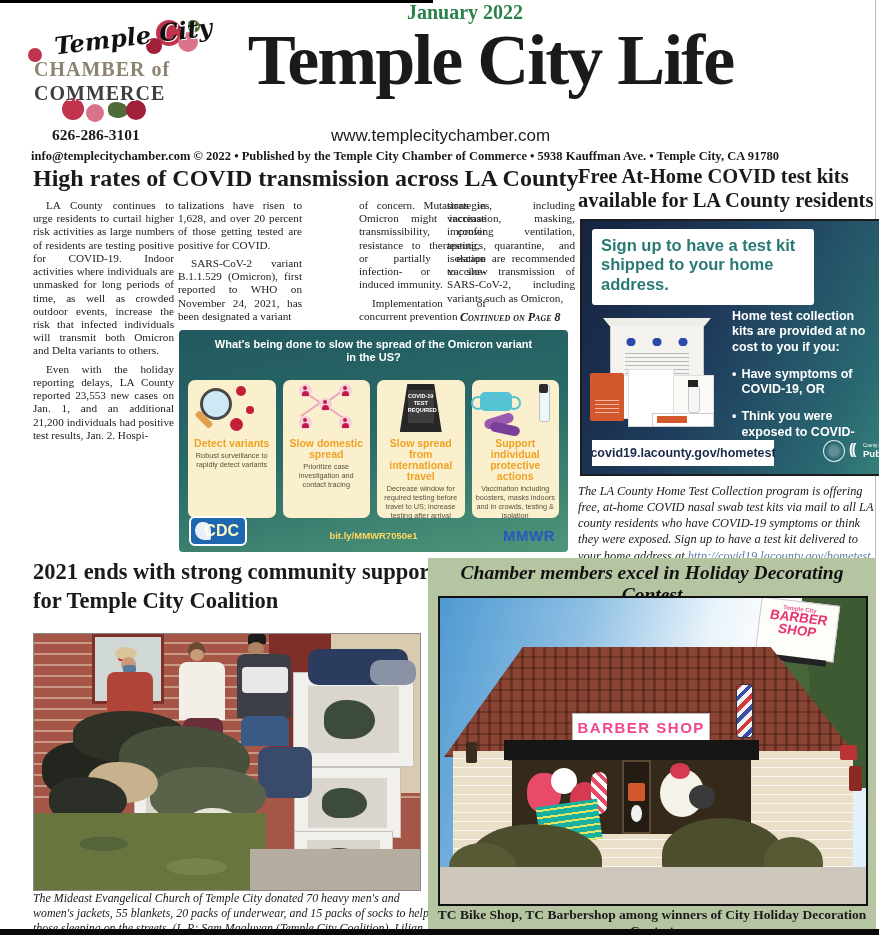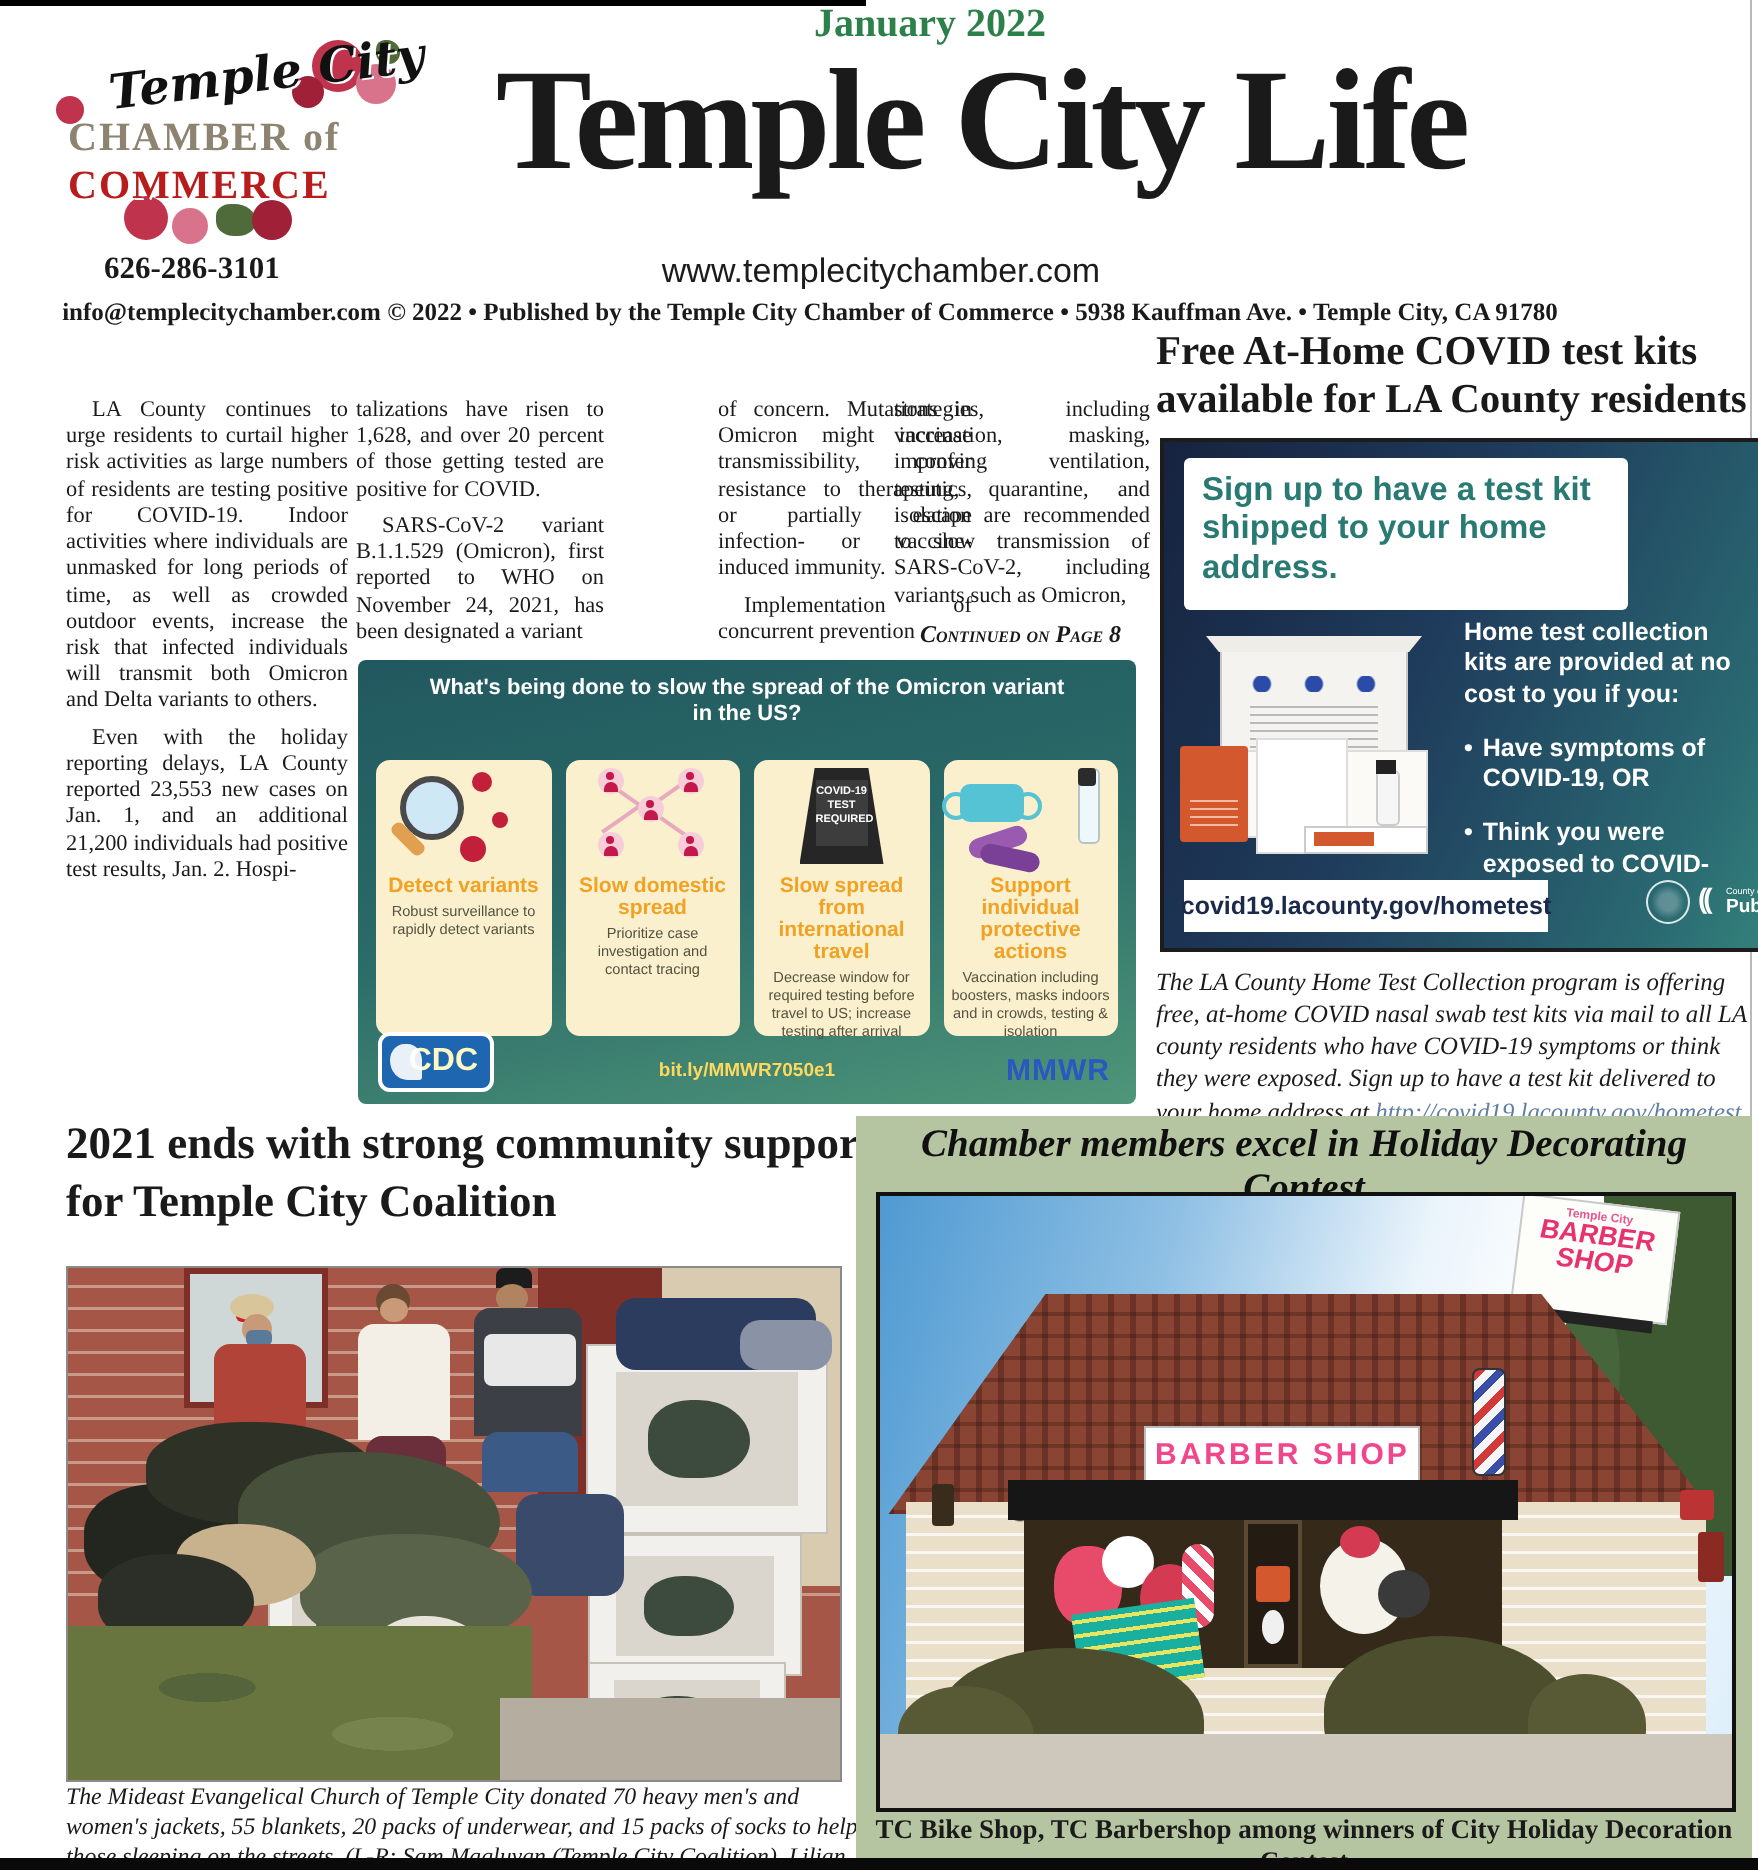--- a/index.html
+++ b/index.html
@@ -10,21 +10,21 @@
   #top-rule{position:absolute;left:0;top:0;width:433px;height:3px;background:#000;}
   #right-edge{position:absolute;right:3px;top:0;width:1px;height:935px;background:#b9b9b9;}
   #logo{position:absolute;left:28px;top:20px;width:178px;height:100px;}
   .rose{position:absolute;border-radius:50%;}
   .logo-script{position:absolute;left:26px;top:2px;font-family:"DejaVu Serif",serif;
     font-style:italic;font-weight:bold;font-size:24px;color:#111;transform:rotate(-7deg);
     text-shadow:1px 1px 0 #fff;white-space:nowrap;}
   .logo-chamber{position:absolute;left:6px;top:38px;font-weight:bold;font-size:20px;
     color:#8d8371;letter-spacing:1px;white-space:nowrap;text-shadow:1px 1px 0 #fff;}
   .logo-commerce{position:absolute;left:6px;top:62px;font-weight:bold;font-size:20px;
-    color:#b91c1c;letter-spacing:1px;white-space:nowrap;text-shadow:1px 1px 0 #fff;}
+    color:#404040;letter-spacing:1px;white-space:nowrap;text-shadow:1px 1px 0 #fff;}
   #phone{position:absolute;left:52px;top:126px;font-weight:bold;font-size:15.5px;}
   #issue-date{position:absolute;left:320px;top:1px;width:290px;text-align:center;
     color:#2c8049;font-weight:bold;font-size:20px;}
   #masthead-title{position:absolute;left:178px;top:14px;width:625px;text-align:center;
     font-weight:bold;font-size:72px;letter-spacing:-2px;line-height:1.3;white-space:nowrap;}
   #website{position:absolute;left:288px;top:126px;width:305px;text-align:center;
     font-family:"Liberation Sans",sans-serif;font-size:17px;color:#1c1c1c;}
   #publisher-line{position:absolute;left:15px;top:149px;width:780px;text-align:center;
     font-weight:bold;font-size:12.5px;}
 
@@ -211,20 +211,21 @@
     <div class="logo-script">Temple City</div>
     <div class="logo-chamber">CHAMBER of</div>
     <div class="logo-commerce">COMMERCE</div>
   </div>
   <div id="phone">626-286-3101</div>
   <div id="issue-date">January 2022</div>
   <div id="masthead-title">Temple City Life</div>
   <div id="website">www.templecitychamber.com</div>
   <div id="publisher-line">info@templecitychamber.com  © 2022 • Published by the Temple City Chamber of Commerce • 5938 Kauffman Ave. • Temple City, CA 91780</div>
 
+  <div id="covid-headline">High rates of COVID transmission across LA County</div>
   <div id="col1" class="newscol">
     <p>LA County continues to urge residents to curtail higher risk activities as large numbers of residents are testing positive for COVID-19. Indoor activities where individuals are unmasked for long periods of time, as well as crowded outdoor events, increase the risk that infected individuals will transmit both Omicron and Delta variants to others.</p>
     <p>Even with the holiday reporting delays, LA County reported 23,553 new cases on Jan. 1, and an additional 21,200 individuals had positive test results, Jan. 2. Hospi-</p>
   </div>
   <div id="col2" class="newscol">
     <p class="noindent">talizations have risen to 1,628, and over 20 percent of those getting tested are positive for COVID.</p>
     <p>SARS-CoV-2 variant B.1.1.529 (Omicron), first reported to WHO on November 24, 2021, has been designated a variant</p>
   </div>
   <div id="col3" class="newscol">
     <p class="noindent">of concern. Mutations in Omicron might increase transmissibility, confer resistance to therapeutics, or partially escape infection- or vaccine-induced immunity.</p>

